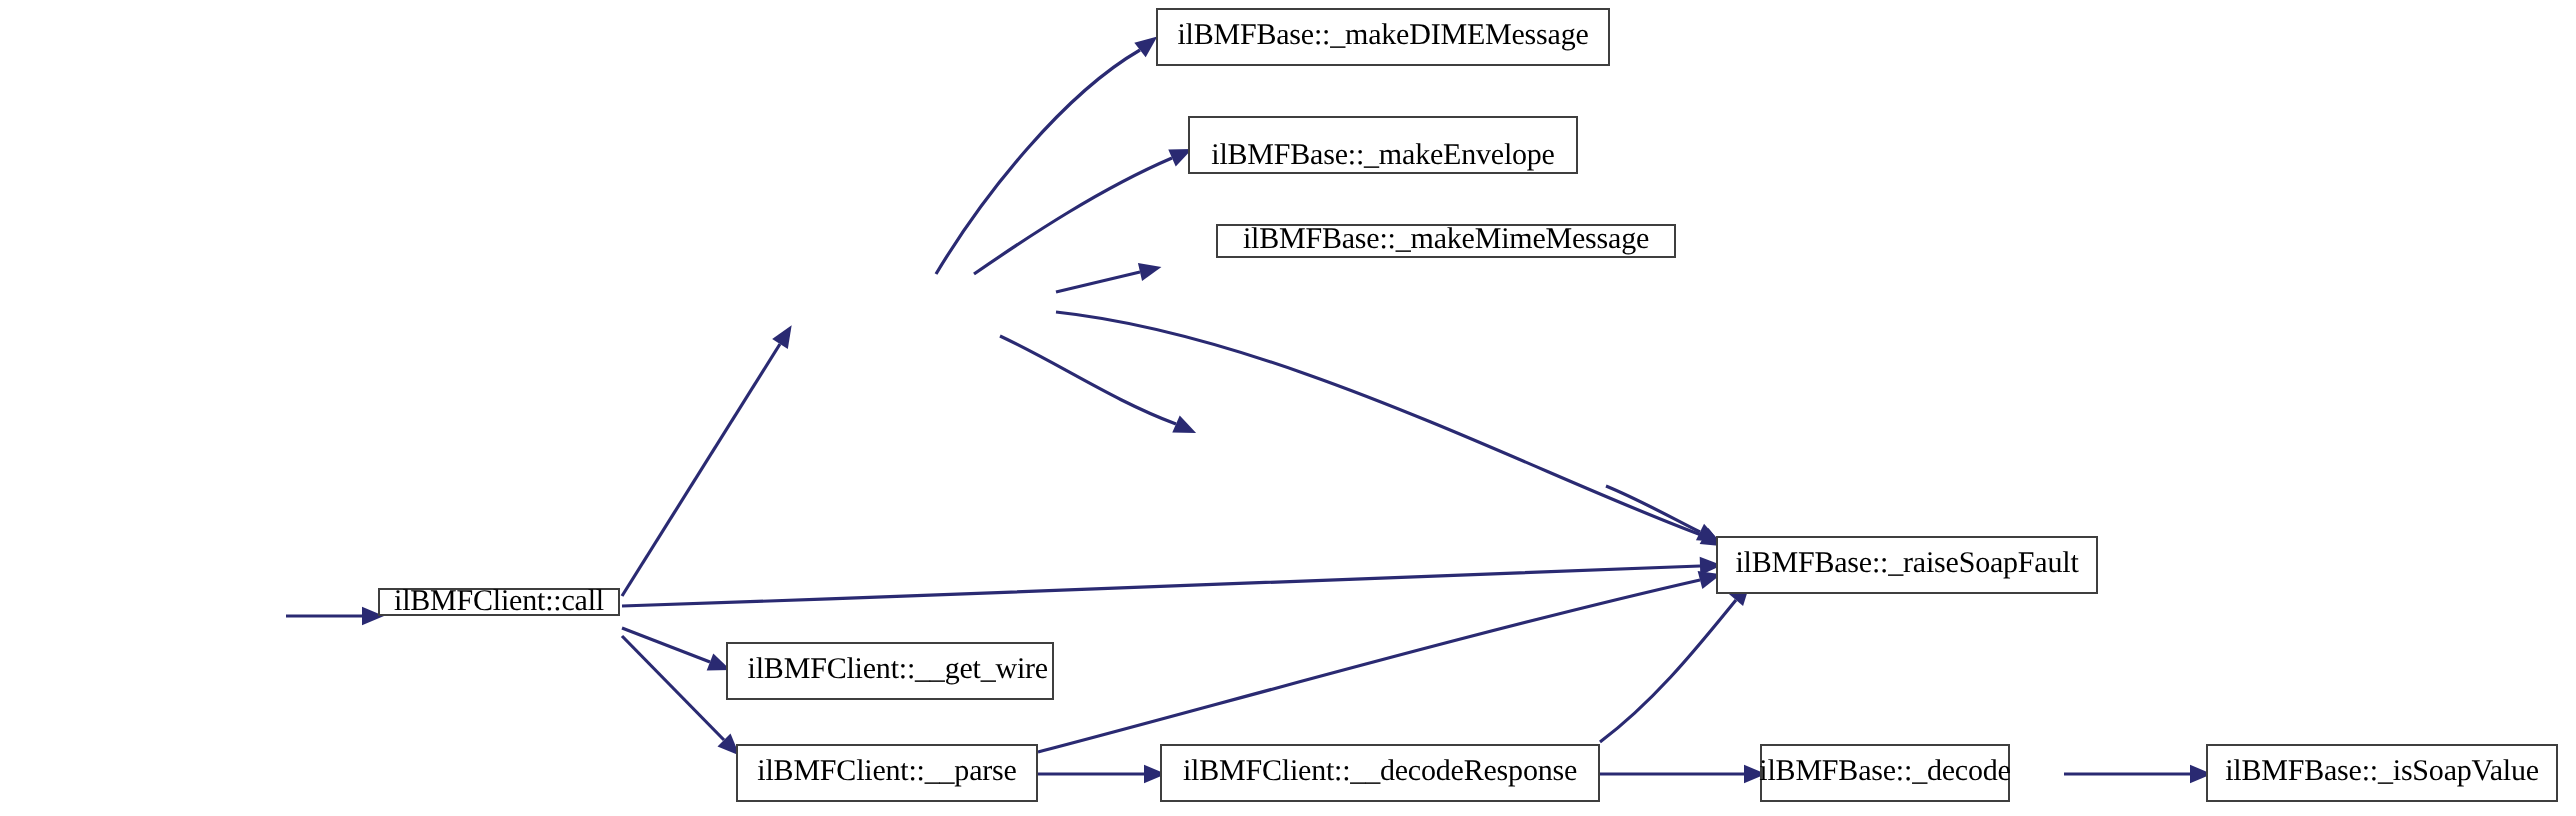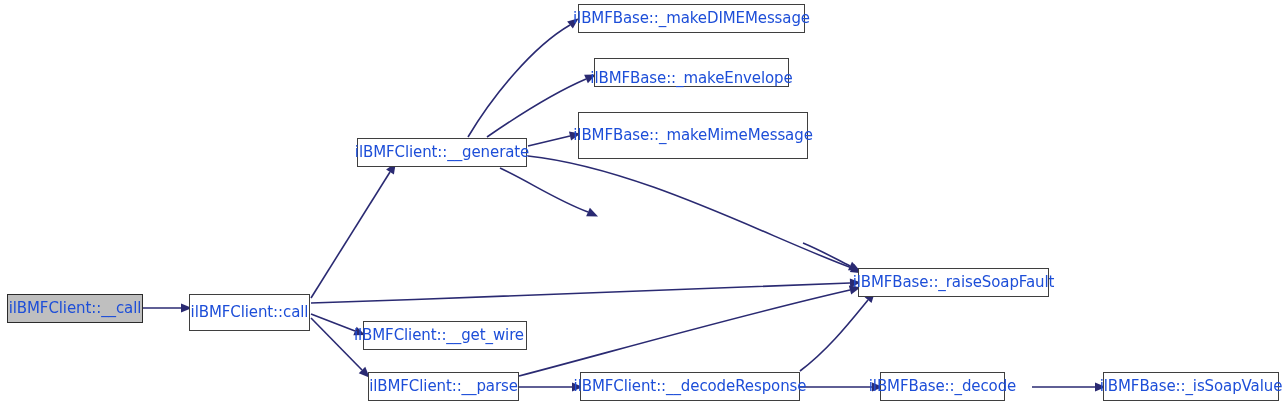--- a/index.html
+++ b/index.html
@@ -24,23 +24,24 @@
   }
   .node-box {
     position: absolute;
     box-sizing: border-box;
     border: 1px solid #3f3f3f;
     background: #ffffff;
     display: flex;
     align-items: center;
     justify-content: center;
     white-space: nowrap;
-    color: #1d4ed8;
+    color: #000000;
     font-size: 15px;
     letter-spacing: -0.1px;
+    font-family: Liberation Serif, serif;
   }
   .node-box.current {
     background: #bfbfbf;
     border: 1px solid #2b2b2b;
   }
   .node-label {
     line-height: 1;
     padding: 0 2px;
   }
   .edge-path {
@@ -84,42 +85,36 @@
       <polygon points="0,-4.6 11,0 0,4.6" class="edge-head" transform="translate(570,136) rotate(-13)"></polygon>
       <polygon points="0,-4.6 11,0 0,4.6" class="edge-head" transform="translate(588,212) rotate(24)"></polygon>
       <polygon points="0,-4.6 11,0 0,4.6" class="edge-head" transform="translate(852,268) rotate(28)"></polygon>
       <polygon points="0,-4.6 11,0 0,4.6" class="edge-head" transform="translate(850,266) rotate(26)"></polygon>
       <polygon points="0,-4.6 11,0 0,4.6" class="edge-head" transform="translate(850,290) rotate(-15)"></polygon>
       <polygon points="0,-4.6 11,0 0,4.6" class="edge-head" transform="translate(572,387) rotate(0)"></polygon>
       <polygon points="0,-4.6 11,0 0,4.6" class="edge-head" transform="translate(868,300) rotate(-50)"></polygon>
       <polygon points="0,-4.6 11,0 0,4.6" class="edge-head" transform="translate(872,387) rotate(0)"></polygon>
       <polygon points="0,-4.6 11,0 0,4.6" class="edge-head" transform="translate(1095,387) rotate(0)"></polygon>
     </svg>
-<div class="node-box current" style="left: 7px; top: 294px; width: 136px; height: 29px;">
-      <span class="node-label">ilBMFClient::__call</span>
-    </div>
-    <div class="node-box" style="left: 189px; top: 294px; width: 121px; height: 37px;">
+    <div class="node-box" style="left: 189px; top: 294px; width: 121px; height: 14px;">
       <span class="node-label">ilBMFClient::call</span>
-    </div>
-    <div class="node-box" style="left: 357px; top: 138px; width: 170px; height: 29px;">
-      <span class="node-label">ilBMFClient::__generate</span>
     </div>
     <div class="node-box" style="left: 363px; top: 321px; width: 164px; height: 29px; justify-content: flex-end;">
       <span class="node-label">ilBMFClient::__get_wire</span>
     </div>
     <div class="node-box" style="left: 368px; top: 372px; width: 151px; height: 29px;">
       <span class="node-label">ilBMFClient::__parse</span>
     </div>
     <div class="node-box" style="left: 578px; top: 4px; width: 227px; height: 29px;">
       <span class="node-label">ilBMFBase::_makeDIMEMessage</span>
     </div>
     <div class="node-box" style="left: 594px; top: 58px; width: 195px; height: 29px; align-items: flex-end;">
       <span class="node-label">ilBMFBase::_makeEnvelope</span>
     </div>
-    <div class="node-box" style="left: 578px; top: 112px; width: 230px; height: 47px;">
+    <div class="node-box" style="left: 608px; top: 112px; width: 230px; height: 17px;">
       <span class="node-label">ilBMFBase::_makeMimeMessage</span>
     </div>
     <div class="node-box" style="left: 580px; top: 372px; width: 220px; height: 29px;">
       <span class="node-label">ilBMFClient::__decodeResponse</span>
     </div>
     <div class="node-box" style="left: 858px; top: 268px; width: 191px; height: 29px; text-align: center;">
       <span class="node-label">ilBMFBase::_raiseSoapFault</span>
     </div>
     <div class="node-box" style="left: 880px; top: 372px; width: 125px; height: 29px;">
       <span class="node-label">ilBMFBase::_decode</span>

